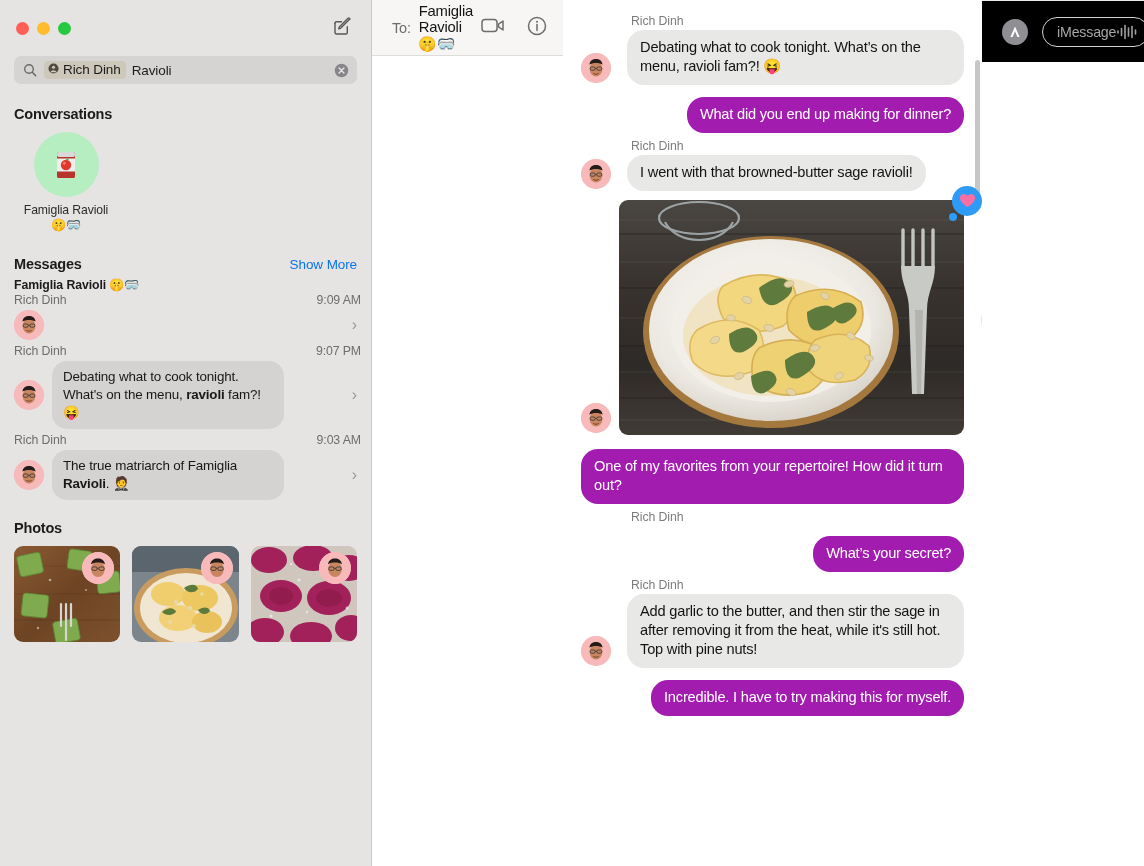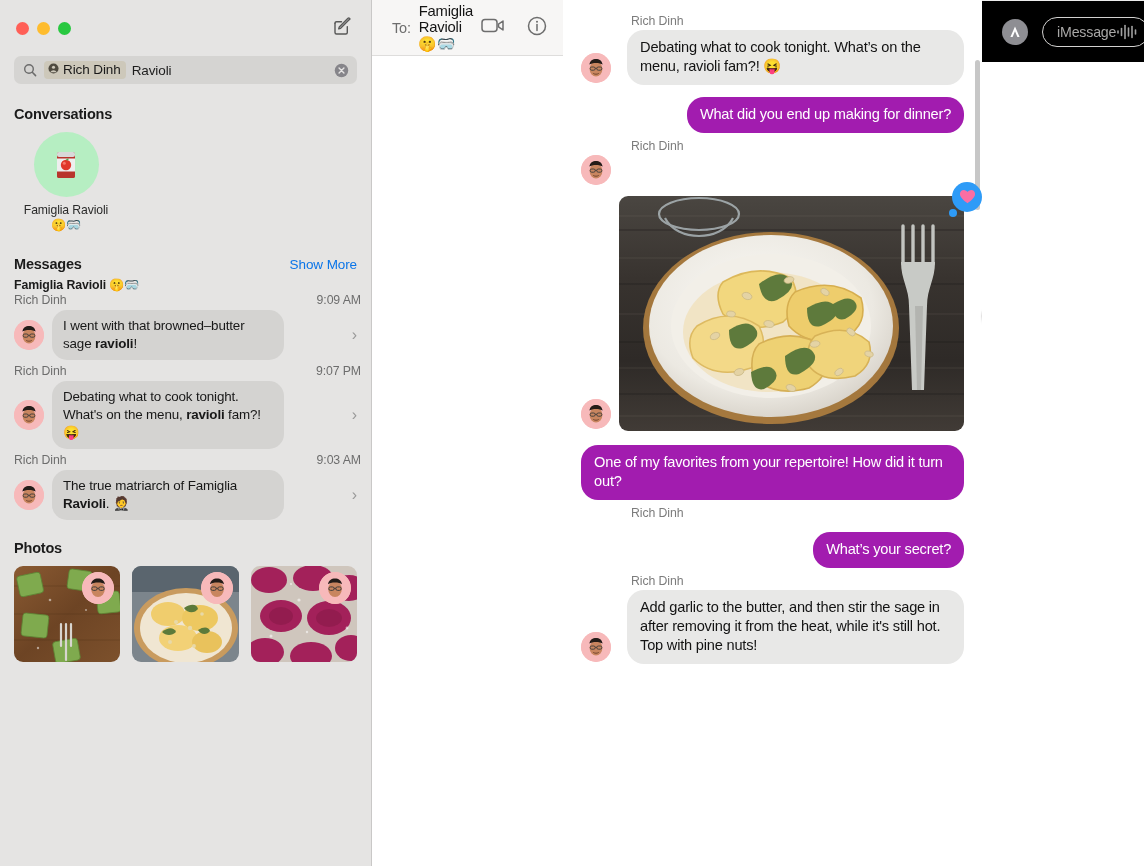--- a/index.html
+++ b/index.html
@@ -376,21 +376,20 @@
               <svg width="30" height="30" viewBox="0 0 30 30">
                 <circle cx="15" cy="15" r="15" fill="#f7b9ba"></circle>
                 <ellipse cx="15" cy="16" rx="6.4" ry="7.4" fill="#c8855f"></ellipse>
                 <path d="M8.4 11.5c.6-3.6 3.3-5.4 6.6-5.4s6 1.8 6.6 5.4c-1.6-1-3.8-1.6-6.6-1.6s-5 .6-6.6 1.6z" fill="#241c18"></path>
                 <rect x="9.2" y="14" width="5" height="3.2" rx="1.5" fill="none" stroke="#3b3b3b" stroke-width="0.9"></rect>
                 <rect x="15.8" y="14" width="5" height="3.2" rx="1.5" fill="none" stroke="#3b3b3b" stroke-width="0.9"></rect>
                 <path d="M14.2 15.3h1.6" stroke="#3b3b3b" stroke-width="0.9"></path>
                 <path d="M12.6 20.6c1.5.9 3.3.9 4.8 0" stroke="#6b3f2a" stroke-width="0.9" fill="none" stroke-linecap="round"></path>
               </svg>
             </div>
-            <div class="msg-bubble"><span>I went with that browned–butter sage </span><b>ravioli</b><span>!</span></div>
             <span class="chev">›</span>
           </div>
         </div>
 
         <div class="msg-entry">
           <div class="msg-meta">
             <span>Rich Dinh</span>
             <span class="msg-time">9:07 PM</span>
           </div>
           <div class="msg-body">
@@ -615,20 +614,21 @@
             <svg width="30" height="30" viewBox="0 0 30 30">
               <circle cx="15" cy="15" r="15" fill="#f7b9ba"></circle>
               <ellipse cx="15" cy="16" rx="6.4" ry="7.4" fill="#c8855f"></ellipse>
               <path d="M8.4 11.5c.6-3.6 3.3-5.4 6.6-5.4s6 1.8 6.6 5.4c-1.6-1-3.8-1.6-6.6-1.6s-5 .6-6.6 1.6z" fill="#241c18"></path>
               <rect x="9.2" y="14" width="5" height="3.2" rx="1.5" fill="none" stroke="#3b3b3b" stroke-width="0.9"></rect>
               <rect x="15.8" y="14" width="5" height="3.2" rx="1.5" fill="none" stroke="#3b3b3b" stroke-width="0.9"></rect>
               <path d="M14.2 15.3h1.6" stroke="#3b3b3b" stroke-width="0.9"></path>
               <path d="M12.6 20.6c1.5.9 3.3.9 4.8 0" stroke="#6b3f2a" stroke-width="0.9" fill="none" stroke-linecap="round"></path>
             </svg>
           </div>
+          <div class="bubble gray">I went with that browned-butter sage ravioli!</div>
         </div>
       </div>
 
       <div class="row in">
         <div class="photo-row">
           <div class="chat-avatar">
             <svg width="30" height="30" viewBox="0 0 30 30">
               <circle cx="15" cy="15" r="15" fill="#f7b9ba"></circle>
               <ellipse cx="15" cy="16" rx="6.4" ry="7.4" fill="#c8855f"></ellipse>
               <path d="M8.4 11.5c.6-3.6 3.3-5.4 6.6-5.4s6 1.8 6.6 5.4c-1.6-1-3.8-1.6-6.6-1.6s-5 .6-6.6 1.6z" fill="#241c18"></path>
@@ -756,20 +756,23 @@
               <rect x="9.2" y="14" width="5" height="3.2" rx="1.5" fill="none" stroke="#3b3b3b" stroke-width="0.9"></rect>
               <rect x="15.8" y="14" width="5" height="3.2" rx="1.5" fill="none" stroke="#3b3b3b" stroke-width="0.9"></rect>
               <path d="M14.2 15.3h1.6" stroke="#3b3b3b" stroke-width="0.9"></path>
               <path d="M12.6 20.6c1.5.9 3.3.9 4.8 0" stroke="#6b3f2a" stroke-width="0.9" fill="none" stroke-linecap="round"></path>
             </svg>
           </div>
           <div class="bubble gray" style="max-width:470px;">Add garlic to the butter, and then stir the sage in after removing it from the heat, while it's still hot. Top with pine nuts!</div>
         </div>
       </div>
 
+      <div class="row out" style="margin-top:12px;">
+        <div class="bubble blue">Incredible. I have to try making this for myself.</div>
+      </div>
 
       <div class="scroll-ind"></div>
     </div>
 
     <div class="composer">
       <div class="appstore-btn">
         <svg width="16" height="16" viewBox="0 0 16 16">
           <path d="M8 2.4 12.6 13h-2.2L8 7.2 5.6 13H3.4z" fill="#ffffff"></path>
         </svg>
       </div>

